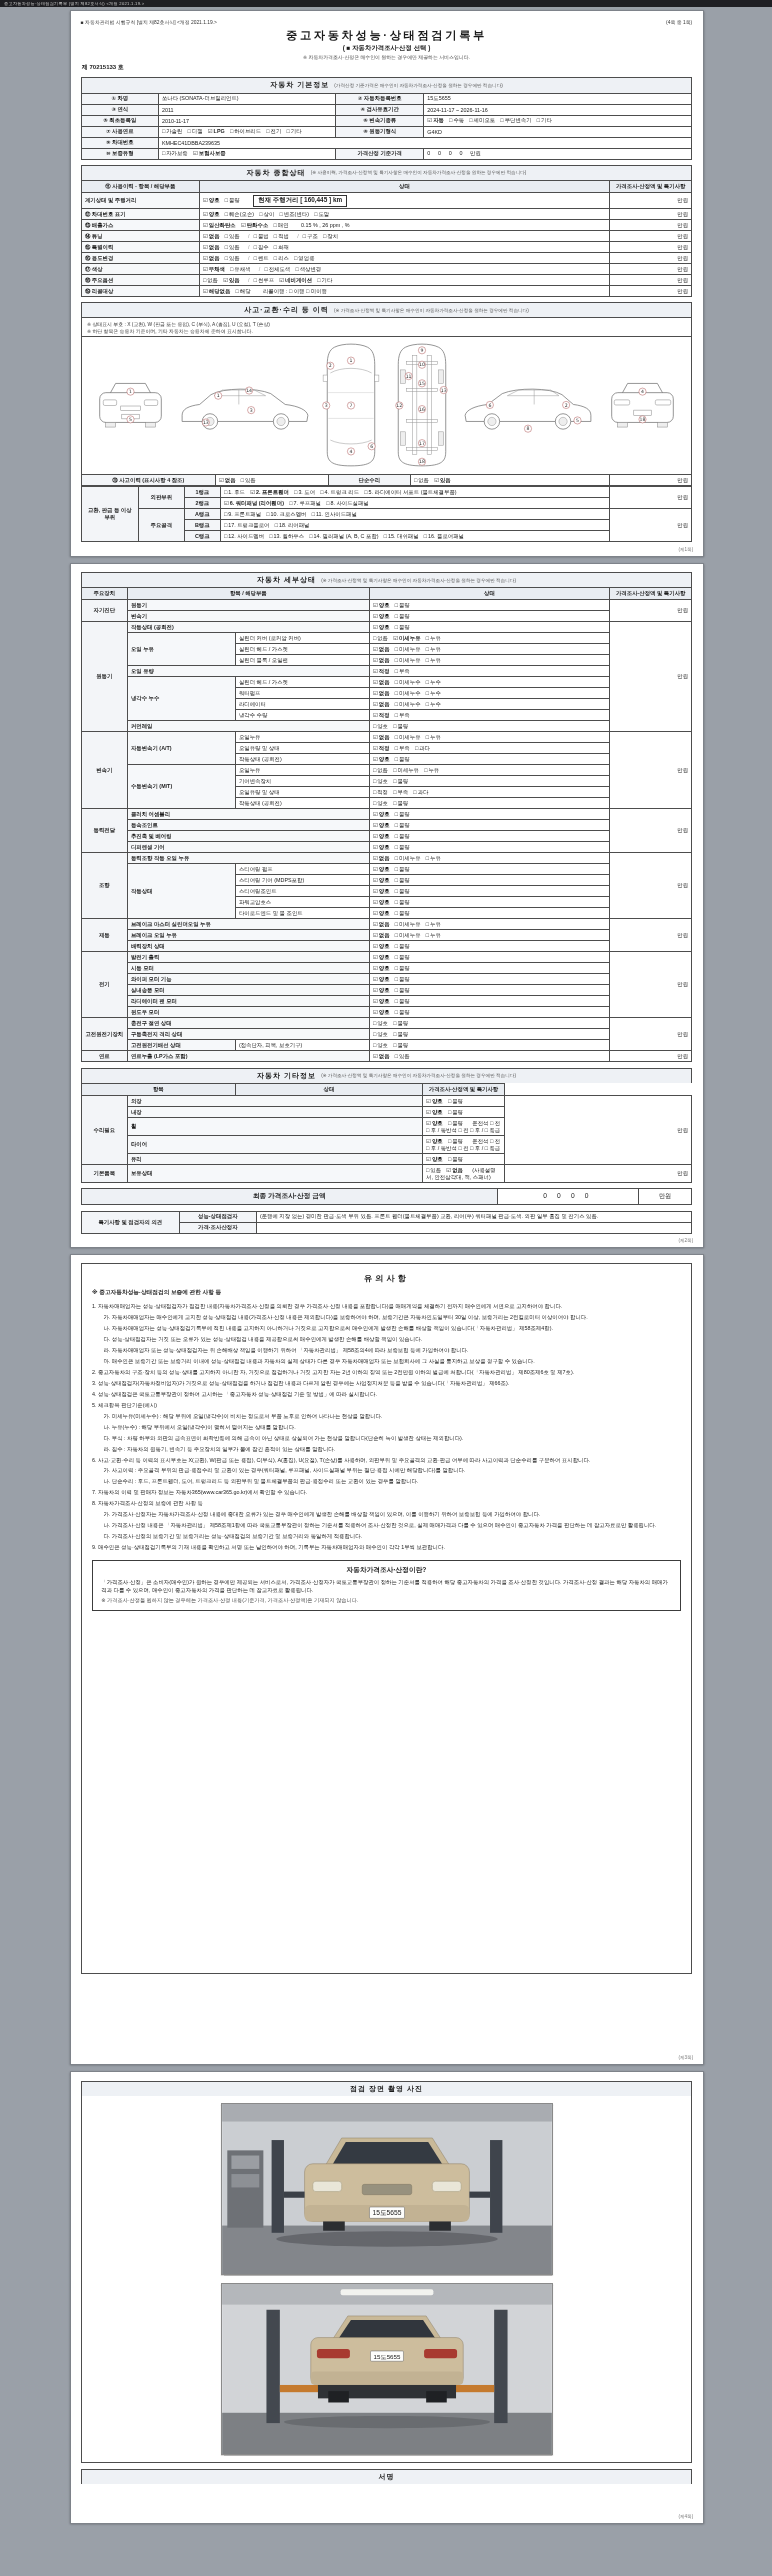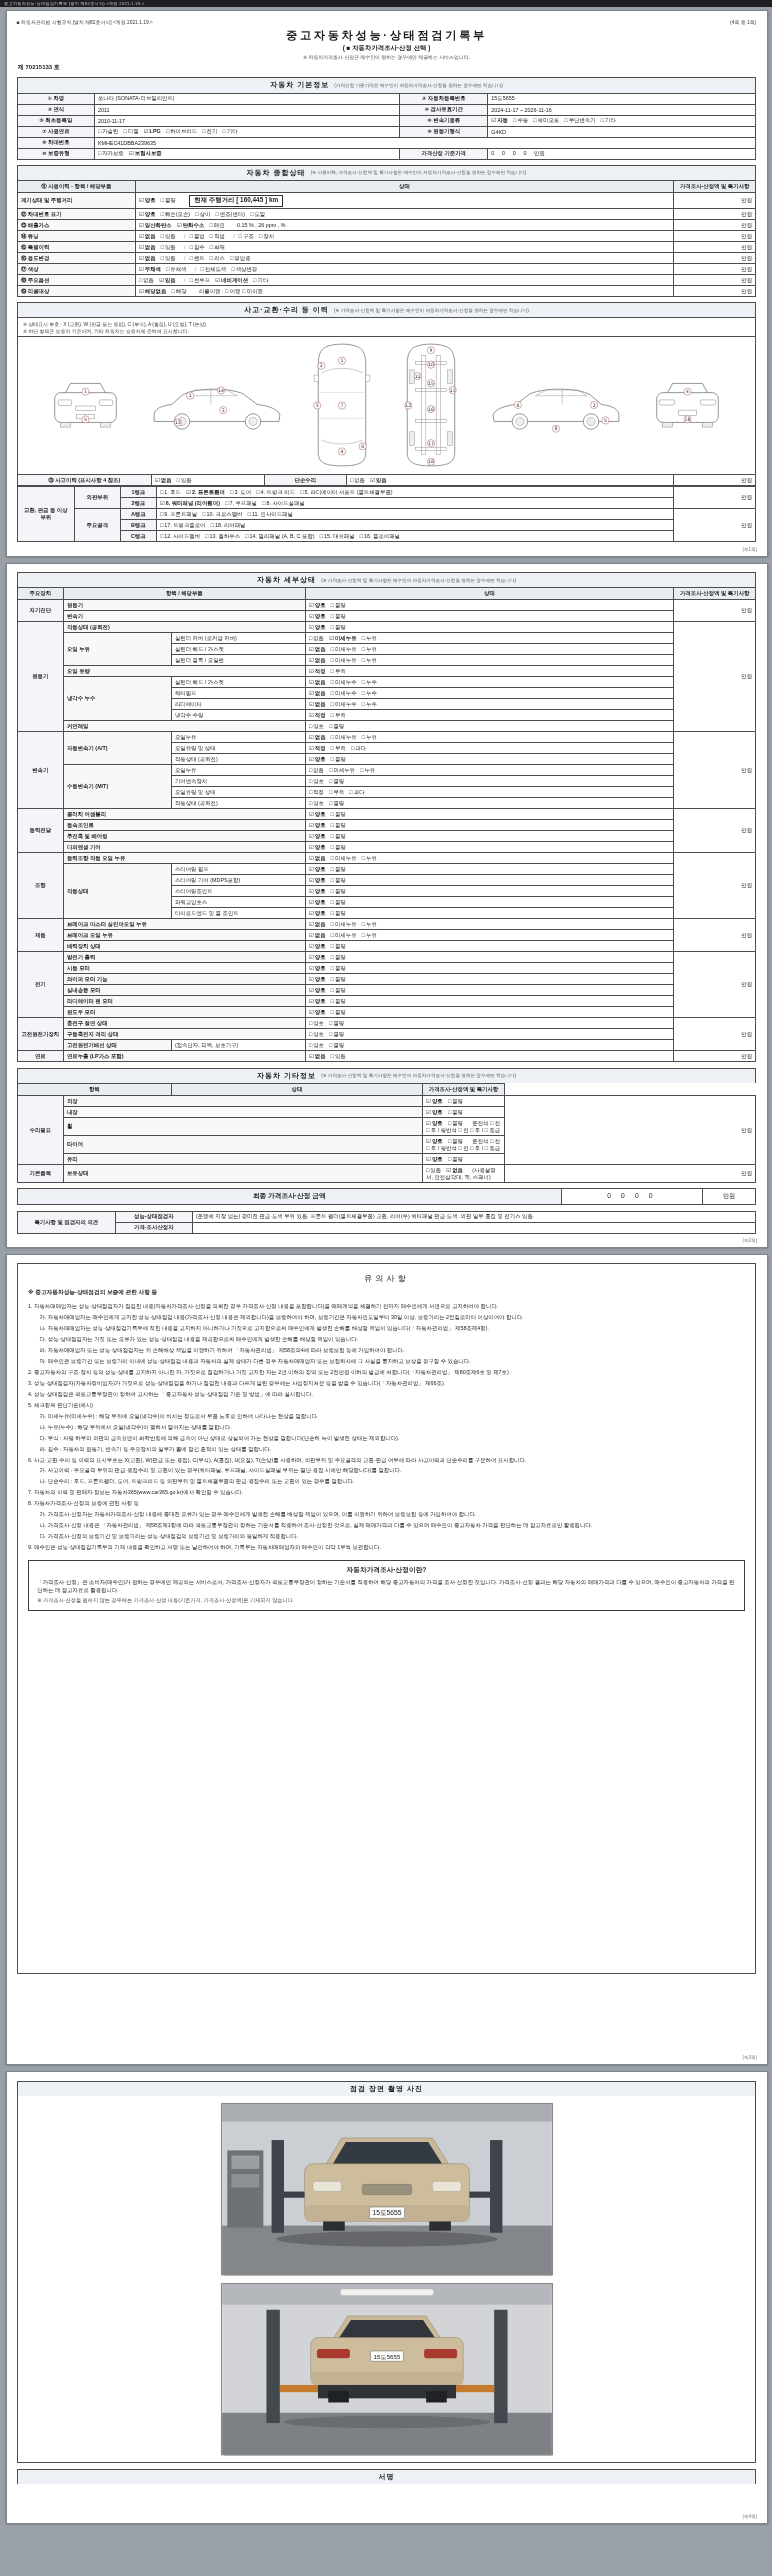--- a/index.html
+++ b/index.html
@@ -3,21 +3,21 @@
 <meta charset="utf-8">
 <style>
   html,body{margin:0;padding:0;}
   body{
     width:773px;height:2576px;background:#9aa0a8;
     font-family:"Liberation Sans","DejaVu Sans",sans-serif;
     color:#1b1b1b;overflow:hidden;
   }
   .chrome{height:7.2px;background:#1f1f23;color:#c9c9c9;font-size:4.1px;line-height:7.2px;padding-left:4.1px;letter-spacing:0.3px;}
   .pages{display:flex;flex-direction:column;align-items:center;gap:6.2px;padding:3.1px 0 10.3px;}
-  .page{width:762px;background:#ffffff;border:0.5px solid #7e838a;box-shadow:0 0.5px 2.1px rgba(0,0,0,.35);
+  .page{width:634px;background:#ffffff;border:0.5px solid #7e838a;box-shadow:0 0.5px 2.1px rgba(0,0,0,.35);
         padding:8.2px 10.3px 13.4px;box-sizing:border-box;position:relative;}
   .page-note{position:absolute;right:9.3px;bottom:4.1px;font-size:4.6px;color:#777;}
 
   .ref-row{display:flex;justify-content:space-between;font-size:4.9px;color:#333;margin-bottom:2.1px;}
   .title-wrap{text-align:center;margin:1px 0 3.1px;}
   .title-wrap h1{margin:0;font-size:11.3px;letter-spacing:2.6px;font-weight:bold;}
   .title-opt{font-size:6.4px;font-weight:bold;margin-top:1.5px;}
   .title-note{font-size:4.9px;color:#444;margin-top:1px;}
   .docno-row{display:flex;justify-content:space-between;align-items:flex-end;font-size:6px;font-weight:bold;margin:2.1px 1px;}
 
@@ -50,21 +50,21 @@
   .diagram{border:0.5px solid #4d4d4d;border-bottom:none;background:#fff;display:flex;align-items:center;justify-content:space-evenly;padding:4.1px 2.1px;}
   .diagram svg{display:block;}
   .dlabel{fill:#333;font-size:9px;font-family:"DejaVu Sans",sans-serif;}
 
   .final-bar{display:flex;border:0.5px solid #4d4d4d;margin-top:5.2px;background:#eef1f5;}
   .final-bar .fl{flex:1;text-align:center;font-size:6.7px;font-weight:bold;padding:3.1px;}
   .final-bar .fv{width:134px;text-align:center;font-size:6.7px;letter-spacing:4.1px;padding:3.1px;border-left:0.5px solid #4d4d4d;background:#fff;}
   .final-bar .fu{width:46px;text-align:center;font-size:6.2px;padding:3.1px;border-left:0.5px solid #4d4d4d;background:#fff;}
 
   .notice-box{border:0.5px solid #4d4d4d;padding:7.2px 10.3px 9.3px;min-height:711px;box-sizing:border-box;}
-  .notice-title{text-align:center;font-size:8.2px;font-weight:normal;letter-spacing:3.1px;margin:1px 0 5.2px;}
+  .notice-title{text-align:center;font-size:8.2px;font-weight:bold;letter-spacing:3.1px;margin:1px 0 5.2px;}
   .notice-sub{font-size:5.7px;font-weight:bold;margin:3.1px 0 5.2px;}
   .notice-box p{margin:2.6px 0;font-size:5.4px;line-height:1.55;color:#222;}
   p.ind0{margin-left:0;}
   p.ind1{margin-left:11.3px;}
   .price-box{border:1px solid #3c3c3c;margin-top:8.2px;padding:5.2px 8.2px;}
   .price-box .pb-title{text-align:center;font-weight:bold;font-size:6.7px;margin-bottom:3.1px;}
   .price-box .pb-body{font-size:5.4px;line-height:1.55;color:#222;}
   .price-box .pb-body2{font-size:5.2px;line-height:1.5;color:#444;margin-top:2.6px;}
 
   .photo-wrap{display:flex;flex-direction:column;align-items:center;gap:8.2px;border:0.5px solid #4d4d4d;border-top:none;padding:7.2px 0;}

